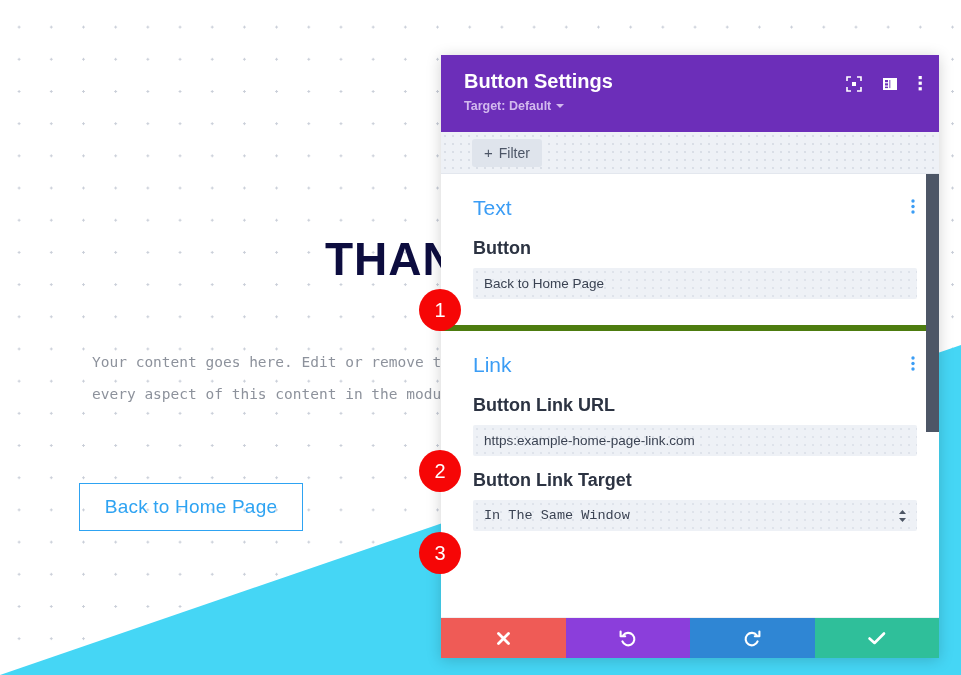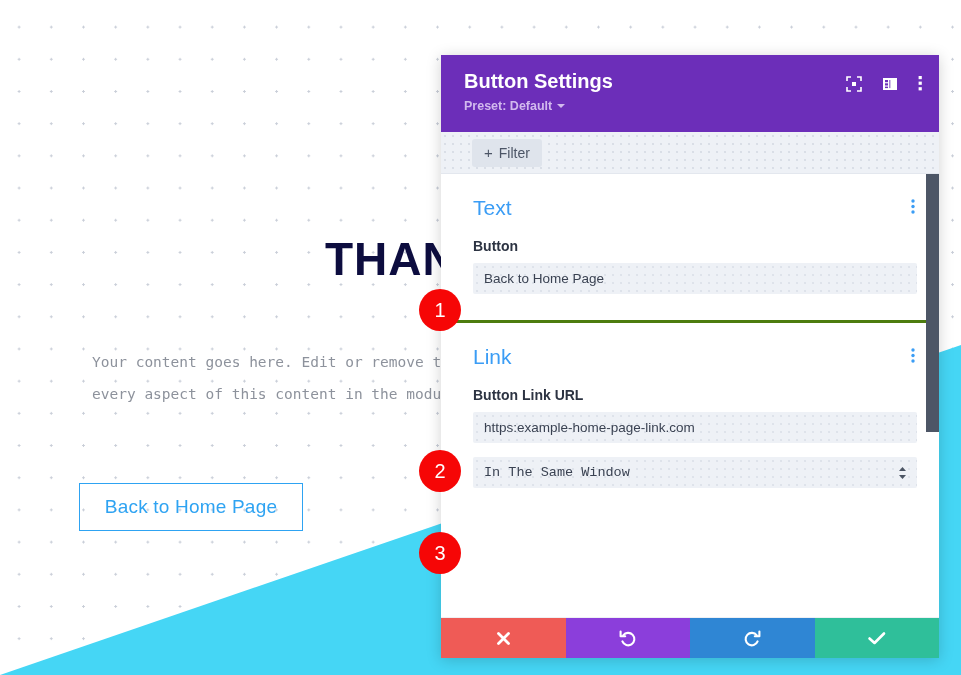--- a/index.html
+++ b/index.html
@@ -187,40 +187,40 @@
   
   .modal-body {
     flex: 1 1 auto;
     position: relative;
     overflow: hidden;
     background: #ffffff;
   }
   .modal-scroll-inner { padding: 0; }
 
   .section { padding: 22px 22px 22px 32px; position: relative; }
-  .section + .section { border-top: 3px solid #4d7c0f; }
+  .section + .section { border-top: 6px solid #4d7c0f; }
 
   .section-head {
     display: flex;
     align-items: flex-start;
     justify-content: space-between;
     margin-bottom: 18px;
   }
   .section-title {
     color: #3b9df5;
     font-size: 21px;
     font-weight: 400;
     line-height: 24px;
   }
   .section-kebab { cursor: pointer; padding: 3px 2px; line-height: 0; }
 
   .field { margin-bottom: 14px; }
   .field:last-child { margin-bottom: 4px; }
   .field-label {
-    font-size: 14px;
+    font-size: 18px;
     font-weight: 700;
     color: #2c3342;
     margin-bottom: 9px;
   }
   .field-input {
     width: 100%;
     height: 31px;
     border: none;
     border-radius: 2px;
     background: #eef1f6;
@@ -334,21 +334,21 @@
   <div class="page-cta">
     <span>Back to Home Page</span>
   </div>
 </div>
 
 <div id="modal">
 
   <div class="modal-titlebar">
     <div class="modal-title">Button Settings</div>
     <div class="modal-preset">
-      <span>Preset: Default</span>
+      <span>Target: Default</span>
       <span class="preset-caret"></span>
     </div>
 
     <div class="titlebar-icons">
       <span class="tb-icon">
         <svg width="16" height="16" viewBox="0 0 16 16">
           <path d="M1 5V1h4" fill="none" stroke="#ffffff" stroke-width="1.6"></path>
           <path d="M11 1h4v4" fill="none" stroke="#ffffff" stroke-width="1.6"></path>
           <path d="M15 11v4h-4" fill="none" stroke="#ffffff" stroke-width="1.6"></path>
           <path d="M5 15H1v-4" fill="none" stroke="#ffffff" stroke-width="1.6"></path>
@@ -414,20 +414,21 @@
             </svg>
           </span>
         </div>
 
         <div class="field">
           <div class="field-label">Button Link URL</div>
           <input class="field-input" type="text" value="https:example-home-page-link.com" style="">
         </div>
 
         <div class="field">
+          <div class="field-label">Button Link Target</div>
           <div class="field-select-wrap">
             <select class="field-select">
               <option>In The Same Window</option>
               <option>In The New Tab</option>
             </select>
             <span class="select-arrows">
               <svg width="9" height="14" viewBox="0 0 9 14">
                 <polygon points="4.5,1 8,5 1,5" fill="#4b5463"></polygon>
                 <polygon points="4.5,13 8,9 1,9" fill="#4b5463"></polygon>
               </svg>

